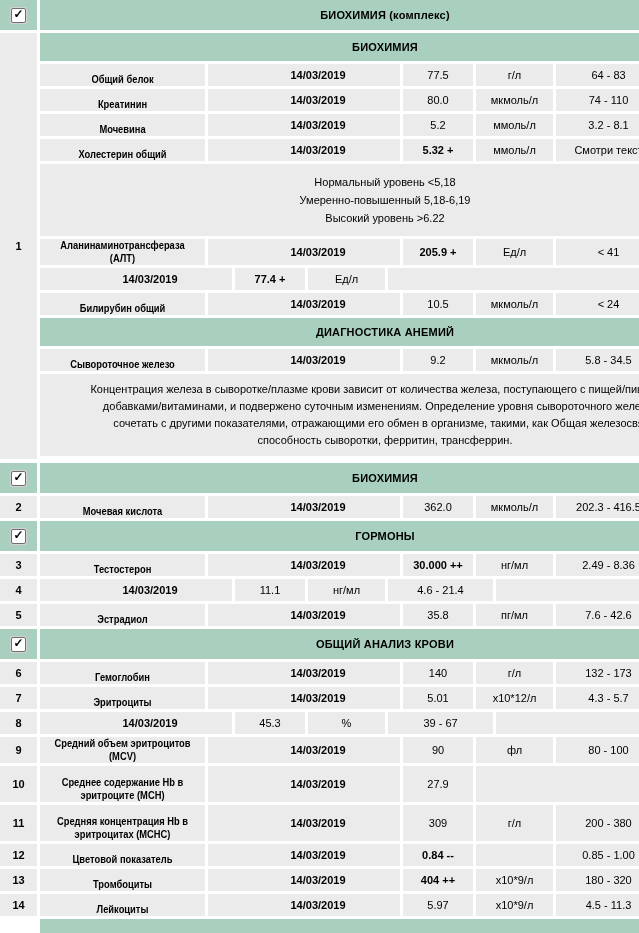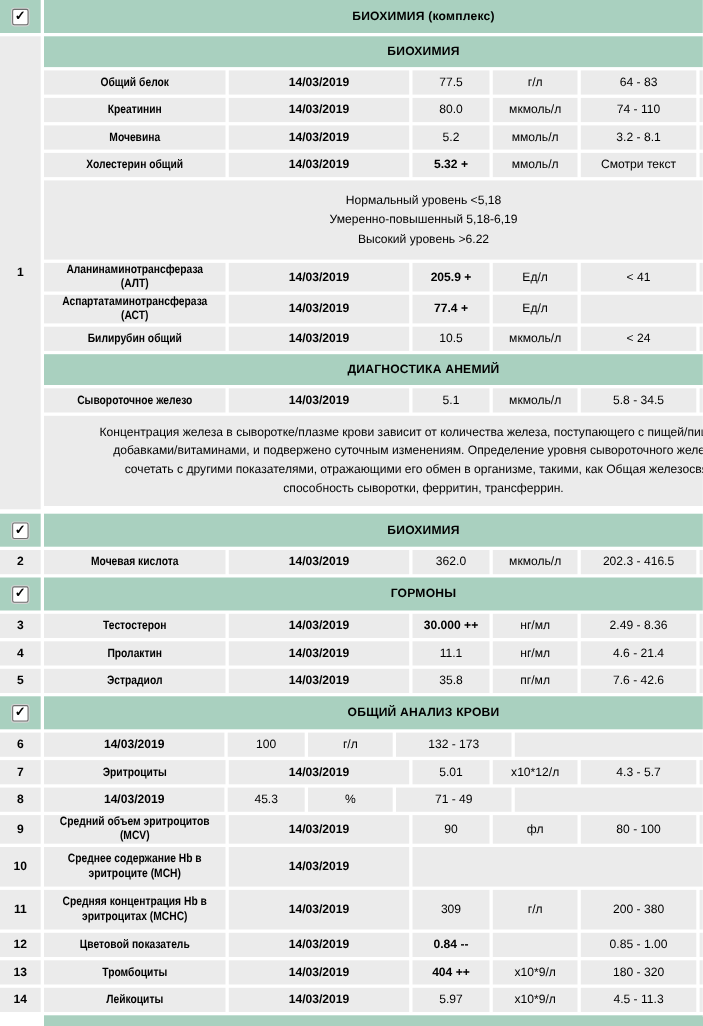--- a/index.html
+++ b/index.html
@@ -14,22 +14,22 @@
   .body-row{display:flex;column-gap:3px;margin-bottom:4px;}
   .num-col{flex:0 0 37px;background:#ebebeb;display:flex;align-items:center;justify-content:center;
            font-weight:bold;font-size:11px;}
   .stack{flex:1;min-width:0;}
   .subhdr{height:28px;background:#a9d0bf;display:flex;align-items:center;justify-content:center;
           font-weight:bold;font-size:11px;margin-bottom:3px;letter-spacing:.2px;}
   .drow{display:flex;column-gap:3px;margin-bottom:3px;}
   .cell{background:#ebebeb;display:flex;align-items:center;justify-content:center;
         font-size:11px;min-height:22px;text-align:center;overflow:hidden;}
   .c-num{flex:0 0 37px;font-weight:bold;}
-  .c-name{flex:0 0 165px;font-weight:bold;}
-  .c-date{flex:0 0 164px;font-weight:bold;}
+  .c-name{flex:0 0 165px;font-weight:bold;align-items:flex-end;}
+  .c-date{flex:0 0 164px;font-weight:bold;padding-left:28px;}
   .c-result{flex:0 0 70px;}
   .c-units{flex:0 0 77px;}
   .c-range{flex:0 0 105px;}
   .c-extra{flex:1;}
   .tall .cell{min-height:36px;}
   .name-inner{display:inline-block;width:118%;transform:scaleX(.85);transform-origin:center;line-height:13px;}
   .note{background:#ebebeb;text-align:center;font-size:11px;line-height:18px;
         white-space:pre-line;padding:9px 0;margin-bottom:3px;}
   .note.iron{line-height:17px;padding:7px 0;}
   .bold{font-weight:bold;}
@@ -111,23 +111,20 @@
               <span class="name-inner">Аланинаминотрансфераза (АЛТ)</span>
             </div>
         <div class="cell c-date">14/03/2019</div>
         <div class="cell c-result bold">205.9 +</div>
         <div class="cell c-units">Ед/л</div>
         <div class="cell c-range">&lt; 41</div>
         <div class="cell c-extra"></div>
       </div>
 
       <div class="drow">
-        <div class="cell c-name">
-              <span class="name-inner">Аспартатаминотрансфераза (АСТ)</span>
-            </div>
         <div class="cell c-date">14/03/2019</div>
         <div class="cell c-result bold">77.4 +</div>
         <div class="cell c-units">Ед/л</div>
         <div class="cell c-extra"></div>
       </div>
 
       <div class="drow">
         <div class="cell c-name">
               <span class="name-inner">Билирубин общий</span>
             </div>
@@ -138,21 +135,21 @@
         <div class="cell c-extra"></div>
       </div>
 
       <div class="subhdr">ДИАГНОСТИКА АНЕМИЙ</div>
 
       <div class="drow">
         <div class="cell c-name">
               <span class="name-inner">Сывороточное железо</span>
             </div>
         <div class="cell c-date">14/03/2019</div>
-        <div class="cell c-result">5.1</div>
+        <div class="cell c-result">9.2</div>
         <div class="cell c-units">мкмоль/л</div>
         <div class="cell c-range">5.8 - 34.5</div>
         <div class="cell c-extra"></div>
       </div>
 
       <div class="note iron">Концентрация железа в сыворотке/плазме крови зависит от количества железа, поступающего с пищей/пищевыми
 добавками/витаминами, и подвержено суточным изменениям. Определение уровня сывороточного железа ре
 сочетать с другими показателями, отражающими его обмен в организме, такими, как Общая железосвязы
 способность сыворотки, ферритин, трансферрин.</div>
 
@@ -196,23 +193,20 @@
         </div>
     <div class="cell c-date">14/03/2019</div>
     <div class="cell c-result bold">30.000 ++</div>
     <div class="cell c-units">нг/мл</div>
     <div class="cell c-range">2.49 - 8.36</div>
     <div class="cell c-extra"></div>
   </div>
 
   <div class="drow">
     <div class="cell c-num">4</div>
-    <div class="cell c-name">
-          <span class="name-inner">Пролактин</span>
-        </div>
     <div class="cell c-date">14/03/2019</div>
     <div class="cell c-result">11.1</div>
     <div class="cell c-units">нг/мл</div>
     <div class="cell c-range">4.6 - 21.4</div>
     <div class="cell c-extra"></div>
   </div>
 
   <div class="drow">
     <div class="cell c-num">5</div>
     <div class="cell c-name">
@@ -229,22 +223,25 @@
     <div class="chk-cell">
       <span class="checkbox" role="checkbox" aria-checked="true">
         <span class="mark">✓</span>
       </span>
     </div>
     <div class="hdr-bar">ОБЩИЙ АНАЛИЗ КРОВИ</div>
   </div>
 
   <div class="drow">
     <div class="cell c-num">6</div>
-    <div class="cell c-date">14/03/2019</div>
-    <div class="cell c-result">100</div>
+    <div class="cell c-name">
+          <span class="name-inner">Гемоглобин</span>
+        </div>
+    <div class="cell c-date">14/03/2019</div>
+    <div class="cell c-result">140</div>
     <div class="cell c-units">г/л</div>
     <div class="cell c-range">132 - 173</div>
     <div class="cell c-extra"></div>
   </div>
 
   <div class="drow">
     <div class="cell c-num">7</div>
     <div class="cell c-name">
           <span class="name-inner">Эритроциты</span>
         </div>
@@ -253,21 +250,21 @@
     <div class="cell c-units">х10*12/л</div>
     <div class="cell c-range">4.3 - 5.7</div>
     <div class="cell c-extra"></div>
   </div>
 
   <div class="drow">
     <div class="cell c-num">8</div>
     <div class="cell c-date">14/03/2019</div>
     <div class="cell c-result">45.3</div>
     <div class="cell c-units">%</div>
-    <div class="cell c-range">71 - 49</div>
+    <div class="cell c-range">39 - 67</div>
     <div class="cell c-extra"></div>
   </div>
 
   <div class="drow">
     <div class="cell c-num">9</div>
     <div class="cell c-name">
           <span class="name-inner">Средний объем эритроцитов (MCV)</span>
         </div>
     <div class="cell c-date">14/03/2019</div>
     <div class="cell c-result">90</div>
@@ -275,20 +272,21 @@
     <div class="cell c-range">80 - 100</div>
     <div class="cell c-extra"></div>
   </div>
 
   <div class="drow tall">
     <div class="cell c-num">10</div>
     <div class="cell c-name">
           <span class="name-inner">Среднее содержание Hb в эритроците (MCH)</span>
         </div>
     <div class="cell c-date">14/03/2019</div>
+    <div class="cell c-result">27.9</div>
     <div class="cell c-extra"></div>
   </div>
 
   <div class="drow tall">
     <div class="cell c-num">11</div>
     <div class="cell c-name">
           <span class="name-inner">Средняя концентрация Hb в эритроцитах (MCHC)</span>
         </div>
     <div class="cell c-date">14/03/2019</div>
     <div class="cell c-result">309</div>

